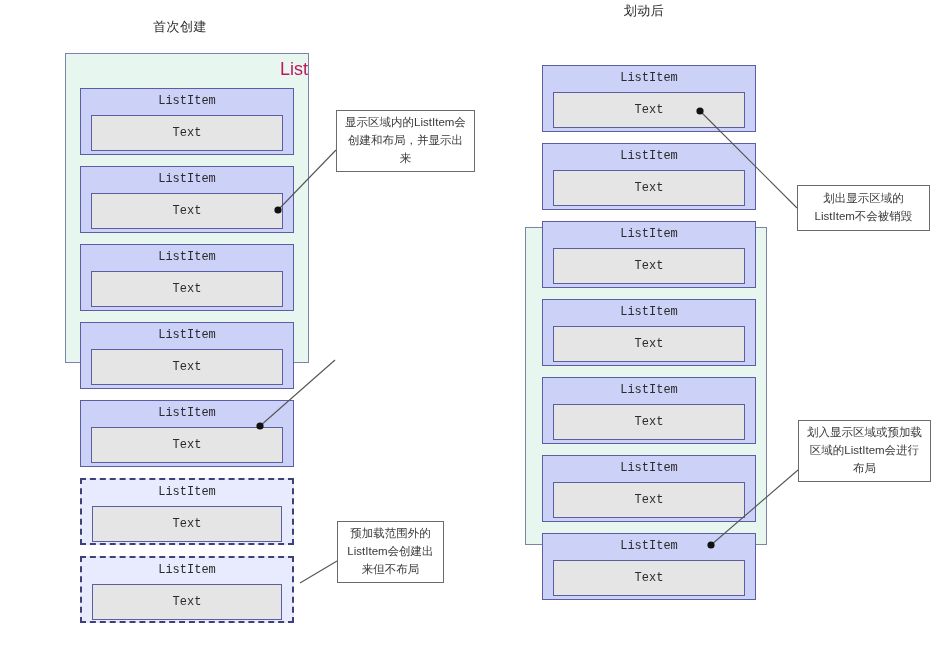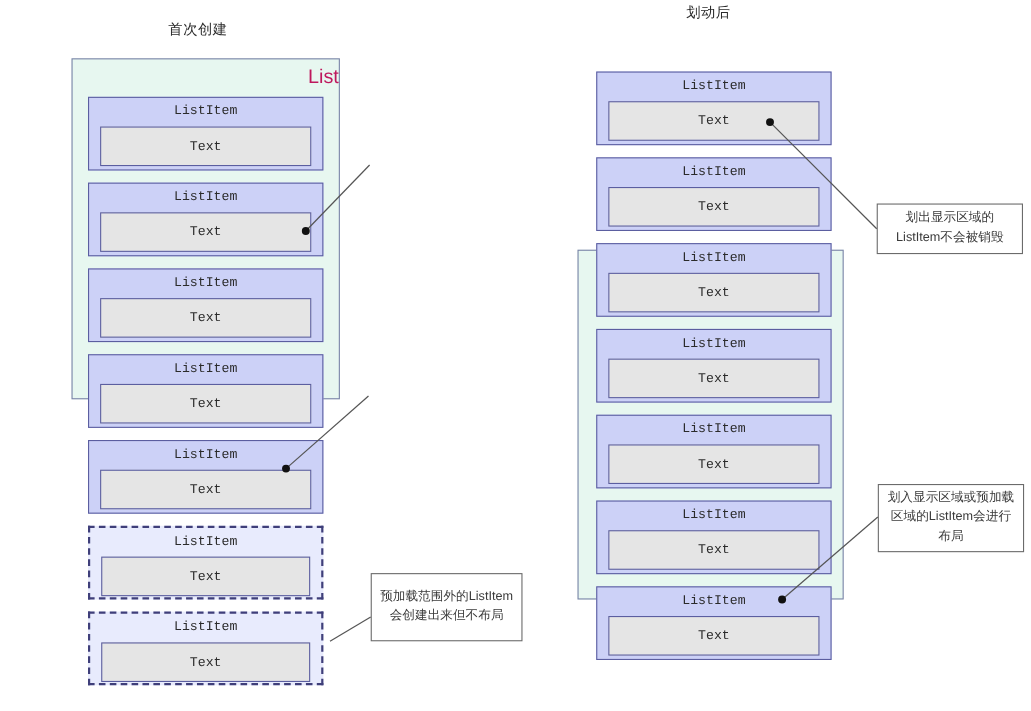--- a/index.html
+++ b/index.html
@@ -195,27 +195,28 @@
   <div class="list-item" style="left:510px; top:455px; width:214px; height:67px;">
     <div class="item-label">ListItem</div>
     <div class="text-box">Text</div>
   </div>
 
   <div class="list-item" style="left:510px; top:533px; width:214px; height:67px;">
     <div class="item-label">ListItem</div>
     <div class="text-box">Text</div>
   </div>
 
-
-
-  <div class="callout" style="left:305px; top:521px; width:138px; height:62px;">预加载范围外的ListItem会创建出来但不布局</div>
+  <div class="callout" style="left:304px; top:110px; width:139px; height:62px;">显示区域内的ListItem会创建和布局，并显示出来</div>
+
+
+  <div class="callout" style="left:305px; top:521px; width:107px; height:62px;">预加载范围外的ListItem会创建出来但不布局</div>
 
   <div class="callout" style="left:765px; top:185px; width:133px; height:46px;">划出显示区域的ListItem不会被销毁</div>
 
-  <div class="callout" style="left:766px; top:440px; width:133px; height:62px;">划入显示区域或预加载区域的ListItem会进行布局</div>
+  <div class="callout" style="left:766px; top:420px; width:133px; height:62px;">划入显示区域或预加载区域的ListItem会进行布局</div>
 
   <svg class="connector-layer" viewBox="0 0 937 646" width="937" height="646">
 
     <line x1="304" y1="150" x2="246" y2="210"></line>
     <circle cx="246" cy="210" r="3.6"></circle>
 
     <line x1="303" y1="360" x2="228" y2="426"></line>
     <circle cx="228" cy="426" r="3.6"></circle>
 
     <line x1="305" y1="561" x2="268" y2="583"></line>

